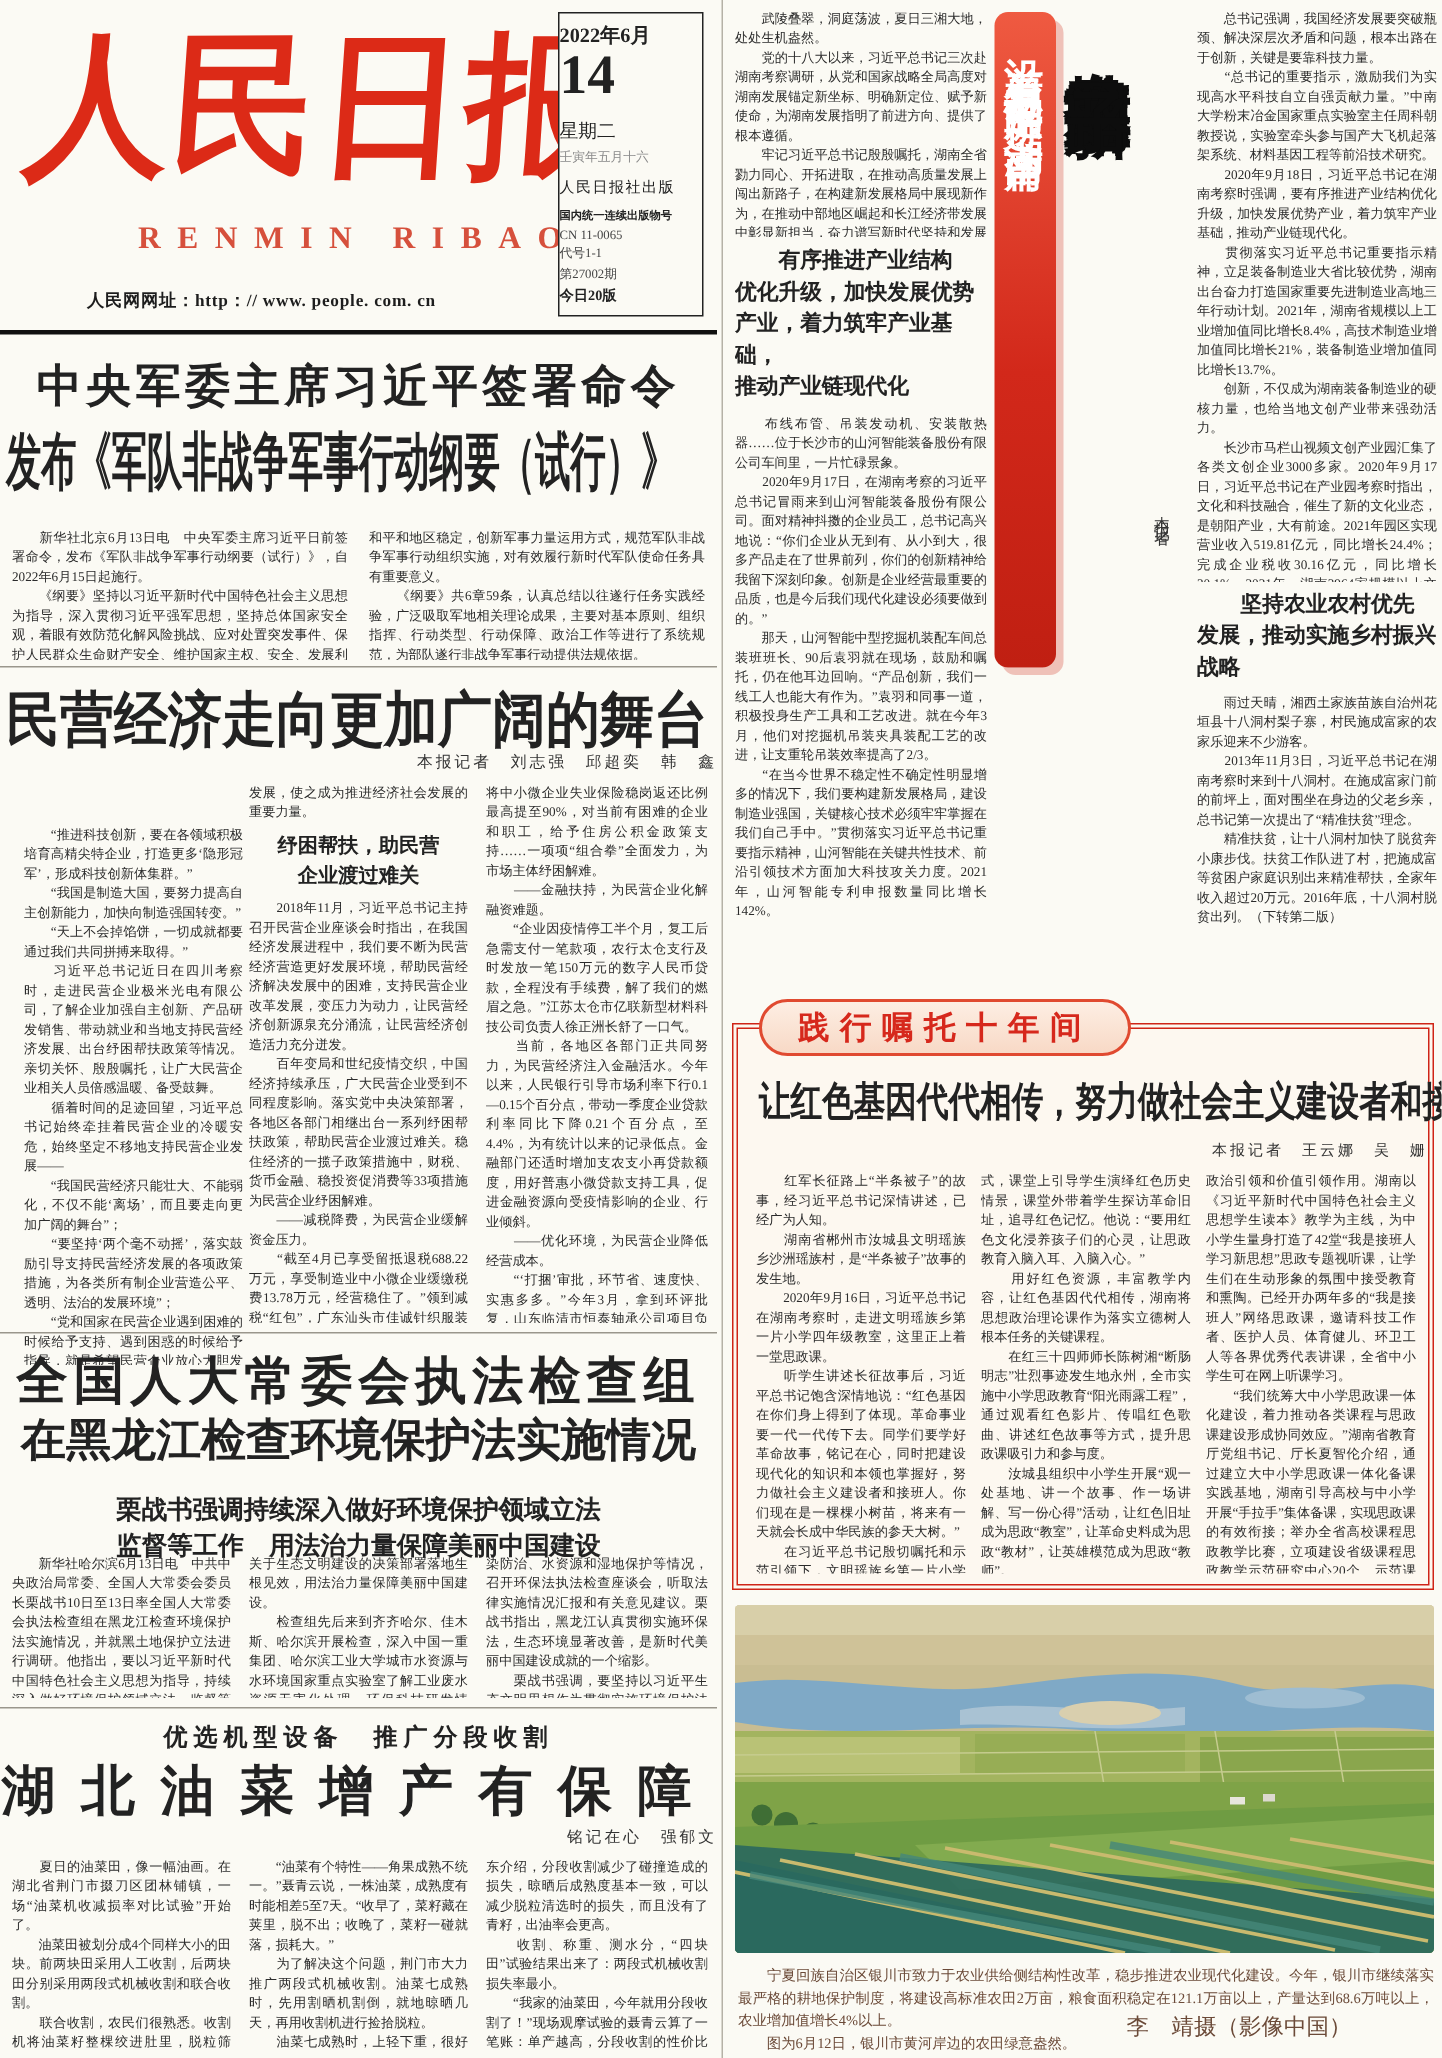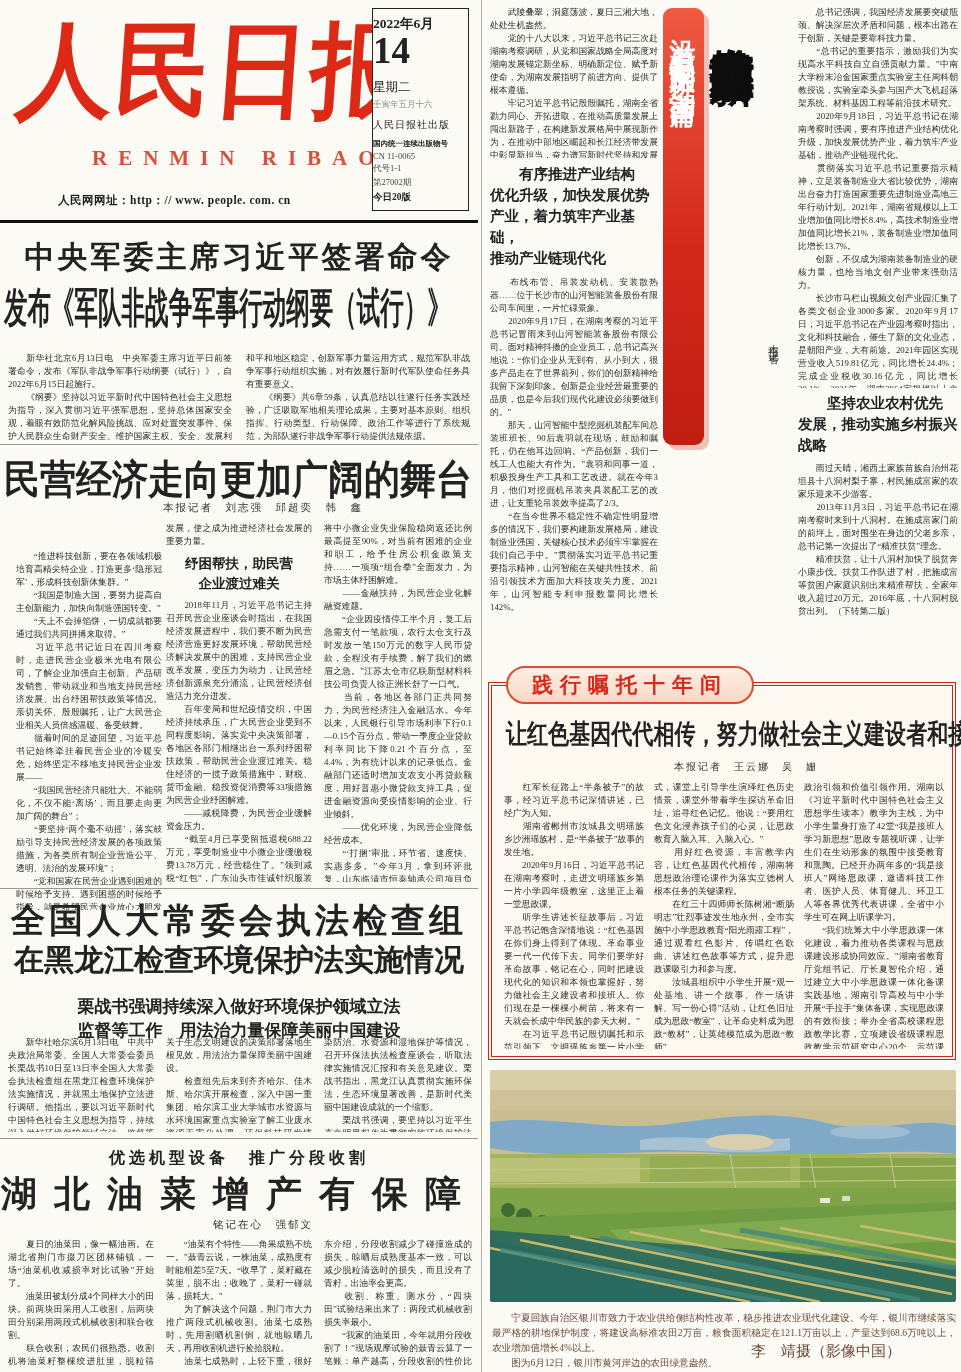--- a/index.html
+++ b/index.html
@@ -21,21 +21,21 @@
   .db-issn{font-size:7.5px;margin-top:7px;font-weight:bold;}
   .db-s{font-size:8.5px;margin-top:2px;color:#444;}
   .db-pg{font-size:9.5px;margin-top:2px;font-weight:bold;}
   .mast-rule{left:0;top:220px;width:478px;height:3px;background:#101010;}
   .vline{left:481px;top:0;width:1px;height:1372px;background:#b5b1a6;}
   .hrule{height:1px;background:#9a968c;left:0;width:478px;}
   
   .body-col{font-size:8.8px;line-height:13px;text-align:justify;white-space:pre-line;
             overflow:hidden;color:#2b2b2b;}
   .heiti{font-family:"Liberation Sans","DejaVu Sans",sans-serif;}
-  .byline{font-size:10.5px;color:#333;text-align:center;letter-spacing:2px;padding-left:24px;}
+  .byline{font-size:10.5px;color:#333;text-align:right;letter-spacing:2px;}
   .subhead{font-weight:bold;font-family:"Liberation Sans","DejaVu Sans",sans-serif;white-space:pre-line;margin-top:12px;}
   .sx{display:inline-block;white-space:nowrap;transform-origin:left top;font-weight:900;}
   
   .ribbon{left:663px;top:8px;width:41px;height:437px;border-radius:9px;
           background:linear-gradient(180deg,#ef5a41,#d2281a 55%,#c01f12);
           box-shadow:5px 5px 0 rgba(210,45,28,.28);display:flex;align-items:flex-start;justify-content:center;}
   .ribbon-text{writing-mode:vertical-rl;color:#fff;font-weight:900;font-size:26px;letter-spacing:5px;
                margin-top:10px;font-family:"Liberation Sans","DejaVu Sans",sans-serif;}
   .vhead{left:702px;top:12px;height:650px;writing-mode:vertical-rl;font-size:45px;font-weight:900;
          letter-spacing:1px;color:#0d0d0d;font-family:"Liberation Sans","DejaVu Sans",sans-serif;}

